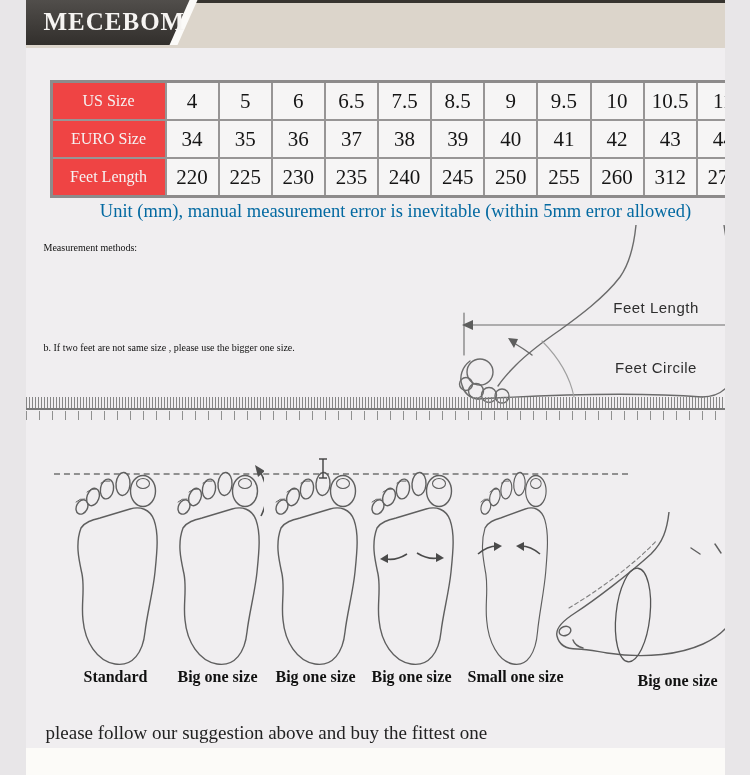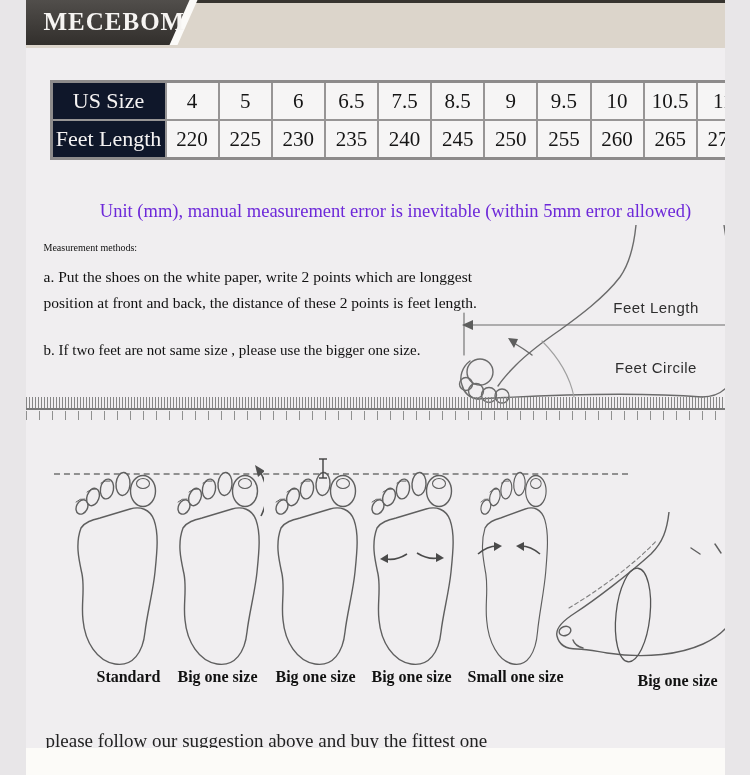--- a/index.html
+++ b/index.html
@@ -16,30 +16,30 @@
     background:linear-gradient(#514e4b,#322f2c);
     clip-path:polygon(0 0,100% 0,calc(100% - 20px) 100%,0 100%);}
   .brand-text{left:18px;top:5px;width:130px;color:#f6f4f2;font-weight:bold;
     font-size:25px;letter-spacing:1px;}
   .page-title{left:178px;top:7px;color:#a5a0a1;font-weight:bold;font-size:25px;letter-spacing:2px;}
 
   
   table.size{position:absolute;left:24px;top:80px;width:702px;border-collapse:collapse;
     table-layout:fixed;border:3px solid #8d8b8b;}
   table.size th,table.size td{border:2px solid #979595;height:36px;text-align:center;padding:0;}
-  table.size th{width:112px;background:#0f172a;color:#f5f3f3;font-weight:normal;font-size:22px;}
+  table.size th{width:112px;background:#ef4444;color:#f5f3f3;font-weight:normal;font-size:16px;}
   table.size td{background:#f6f5f5;color:#151515;font-size:21px;}
 
-  .unit-note{left:40px;top:201px;width:660px;text-align:center;font-size:18.5px;color:#6d28d9;}
+  .unit-note{left:40px;top:201px;width:660px;text-align:center;font-size:18.5px;color:#0369a1;}
 
   
   .meas-heading{left:18px;top:242px;font-size:10px;color:#111;}
   .meas-a1{left:18px;top:268px;font-size:15.5px;color:#111;}
   .meas-a2{left:18px;top:294px;font-size:15.5px;color:#111;}
-  .meas-b{left:18px;top:342px;font-size:15px;color:#111;}
+  .meas-b{left:18px;top:342px;font-size:10px;color:#111;}
 
   .measure-diagram{left:430px;top:225px;width:312px;height:180px;}
   .diagram-label{position:absolute;font-family:"Liberation Sans",sans-serif;font-size:15px;
     color:#2e2e2e;width:145px;text-align:center;letter-spacing:.5px;}
   .fl-label{left:128px;top:74px;}
   .fc-label{left:128px;top:134px;}
 
   
   .ruler{left:0;top:397px;width:750px;}
   .ruler-fine{height:11px;background:repeating-linear-gradient(to right,#868686 0 1px,transparent 1px 3px);
@@ -49,24 +49,24 @@
 
   
   .suggest-pill{left:30px;top:426px;width:264px;height:27px;border-radius:13px;
     background:linear-gradient(#b5b2b0,#9d9a97);
     box-shadow:-4px 4px 3px #8f8c89;
     text-align:center;line-height:27px;font-weight:bold;font-size:15.5px;color:#1f1d1c;}
   .toe-dashline{left:28px;top:473px;width:574px;border-top:2px dashed #909090;height:0;}
 
   .foot-label{position:absolute;top:668px;width:120px;text-align:center;
     font-weight:bold;font-size:16px;color:#111;}
-  .fl-0{left:43px;} .fl-1{left:132px;} .fl-2{left:230px;} .fl-3{left:326px;}
+  .fl-0{left:30px;} .fl-1{left:132px;} .fl-2{left:230px;} .fl-3{left:326px;}
   .fl-4{left:420px;width:140px;} .fl-5{left:592px;top:672px;}
 
-  .footer-note{left:20px;top:722px;font-size:19px;color:#222;margin-top:8px;}
+  .footer-note{left:20px;top:722px;font-size:19px;color:#222;}
   .bottom-band{left:0;top:748px;width:750px;height:27px;background:#fcfbf8;}
 
   svg{display:block;}
 </style>
 </head>
 <body>
 
 <div class="page">
 
   <div class="abs topline"></div>
@@ -86,41 +86,53 @@
       <td>6.5</td>
       <td>7.5</td>
       <td>8.5</td>
       <td>9</td>
       <td>9.5</td>
       <td>10</td>
       <td>10.5</td>
       <td>11</td>
     </tr>
     <tr>
+      <th>EURO Size</th>
+      <td>34</td>
+      <td>35</td>
+      <td>36</td>
+      <td>37</td>
+      <td>38</td>
+      <td>39</td>
+      <td>40</td>
+      <td>41</td>
+      <td>42</td>
+      <td>43</td>
+      <td>44</td>
+    </tr>
+    <tr>
       <th>Feet Length</th>
       <td>220</td>
       <td>225</td>
       <td>230</td>
       <td>235</td>
       <td>240</td>
       <td>245</td>
       <td>250</td>
       <td>255</td>
       <td>260</td>
-      <td>265</td>
+      <td>312</td>
       <td>270</td>
     </tr>
   </tbody>
     </table>
 
   <div class="abs unit-note">Unit (mm), manual measurement error is inevitable (within 5mm error allowed)</div>
 
   <div class="abs meas-heading">Measurement methods:</div>
-  <div class="abs meas-a1">a. Put the shoes on the white paper, write 2 points which are longgest</div>
-  <div class="abs meas-a2">position at front and back, the distance of these 2 points is feet length.</div>
   <div class="abs meas-b">b. If two feet are not same size , please use the bigger one size.</div>
 
   <div class="abs measure-diagram">
     <svg width="312" height="180" viewBox="0 0 312 180">
       <g fill="none" stroke="#6b6b6b" stroke-width="1.4" stroke-linecap="round">
 
         <path d="M180,0 C178,20 174,38 164,52 C148,73 122,92 104,105 C88,116 72,128 60,140 C52,148 46,155 42,161"></path>
 
         <path d="M268,0 C272,28 279,58 283,84 C287,112 285,140 274,158 C268,167 258,172 246,172"></path>
 

